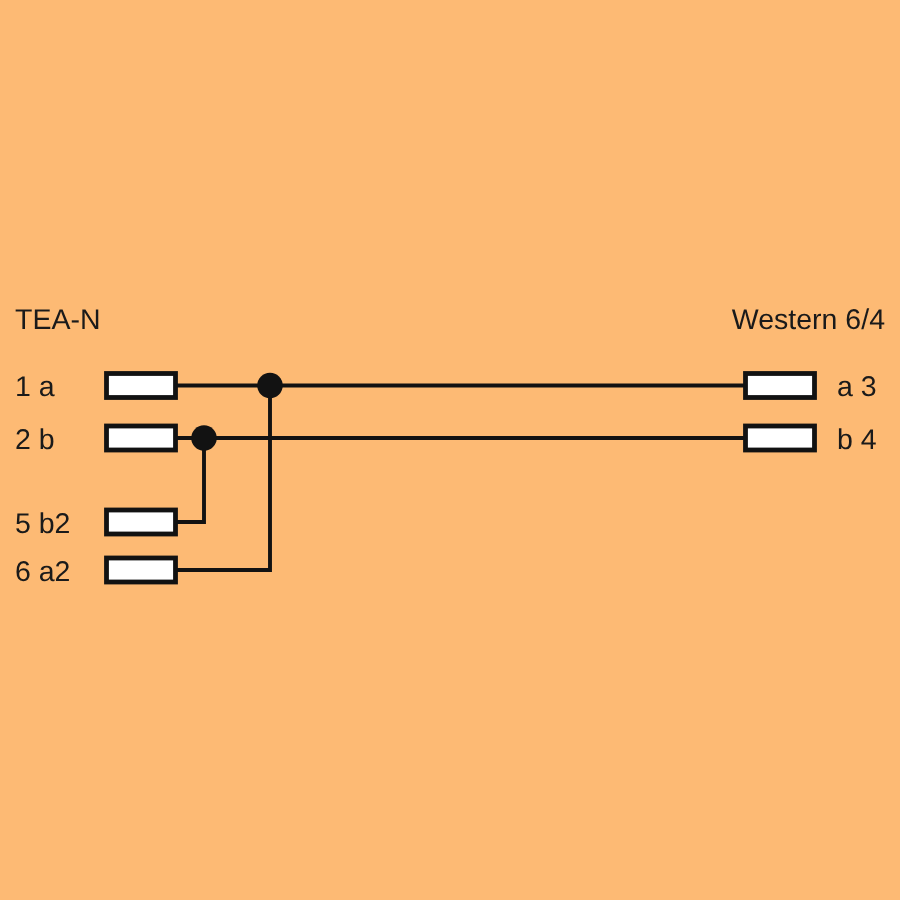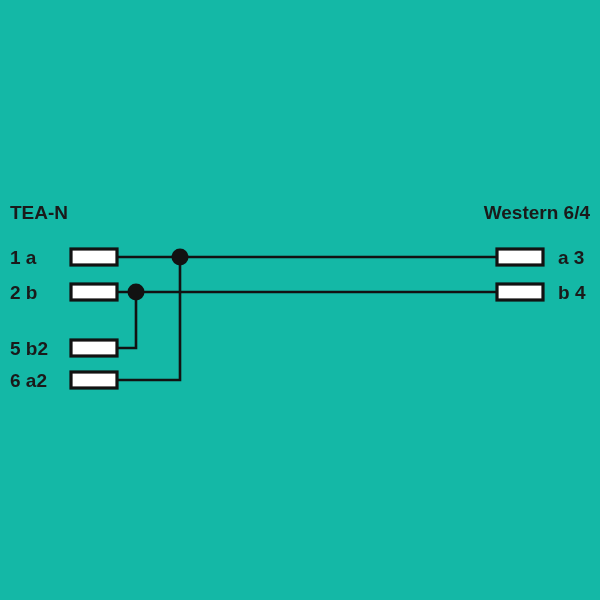--- a/index.html
+++ b/index.html
@@ -4,24 +4,23 @@
 <style>
   html, body {
     margin: 0;
     padding: 0;
     background: #ffffff;
   }
   #page {
     position: relative;
     width: 600px;
     height: 600px;
-    background: #14b8a6;
+    background: #fdba74;
     overflow: hidden;
     font-family: "Liberation Sans", sans-serif;
-    font-weight: bold;
   }
   .diagram-svg {
     position: absolute;
     left: 0;
     top: 0;
     width: 600px;
     height: 600px;
     display: block;
   }
   text {

